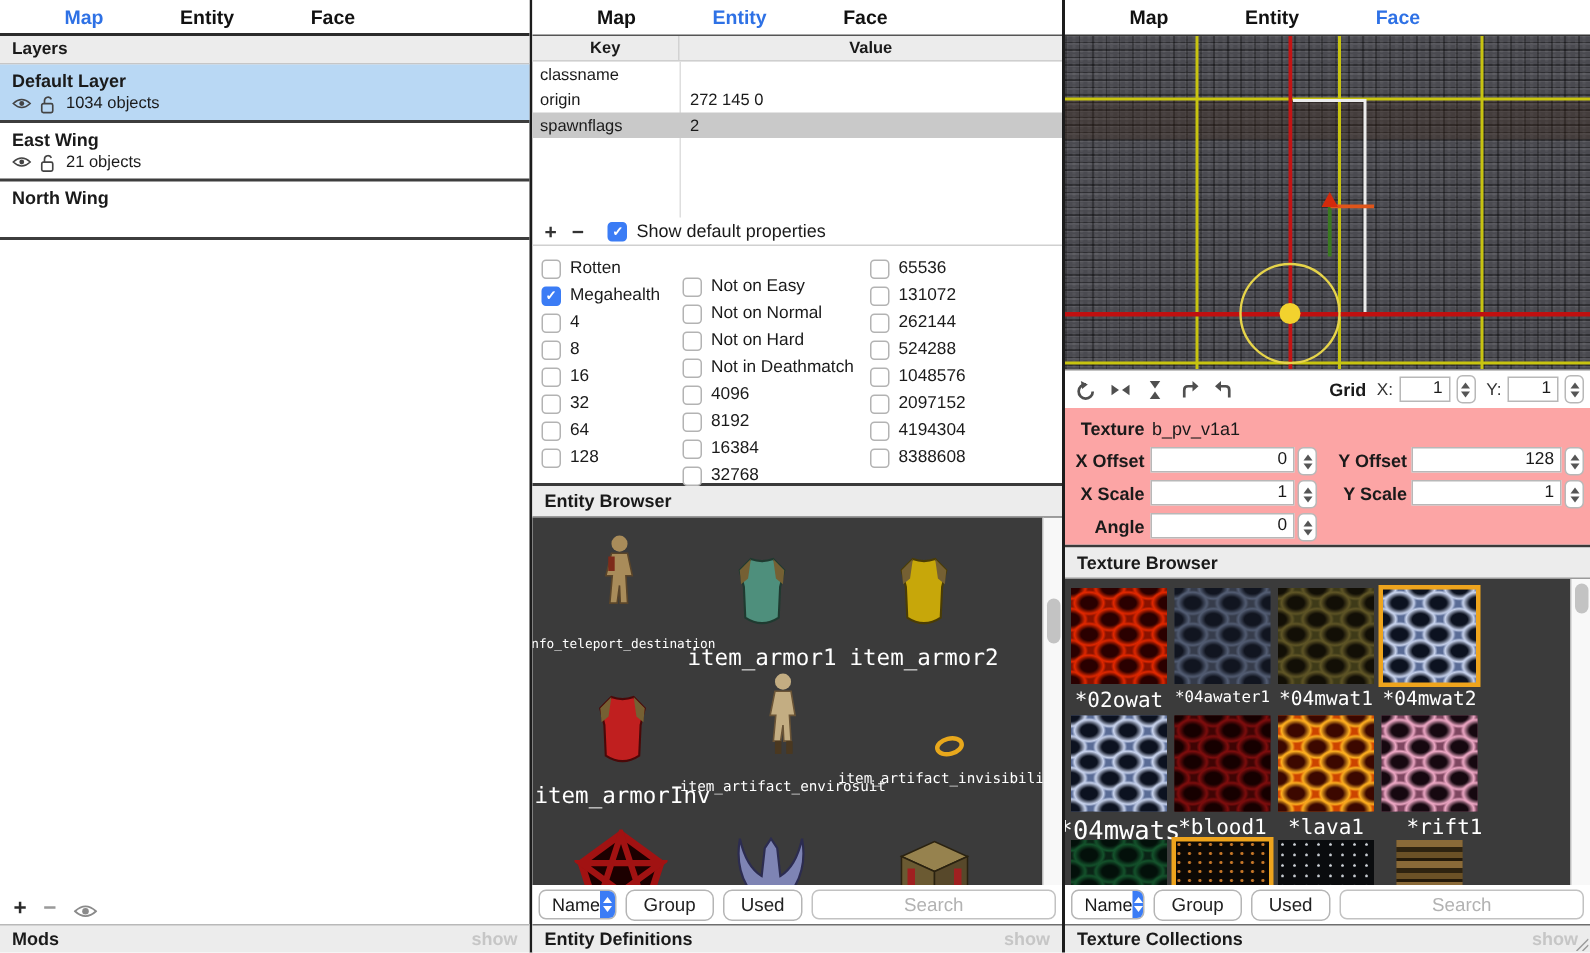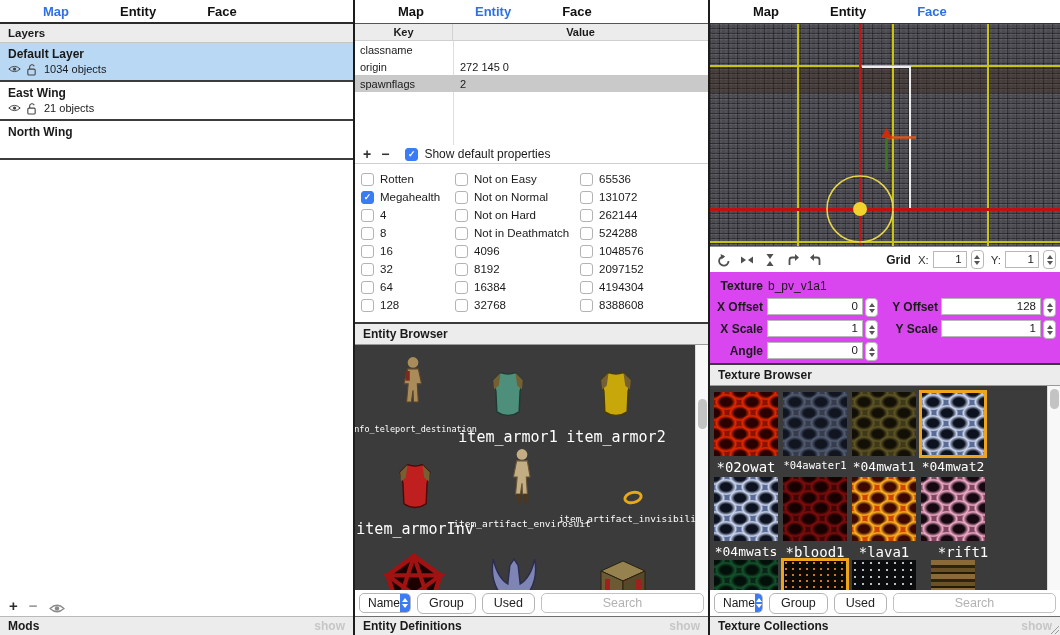--- a/index.html
+++ b/index.html
@@ -57,21 +57,21 @@
     border-bottom:1px solid #d0d0d0; font-size:12px; flex:0 0 auto; }
   .act-plus { font-size:14px; font-weight:bold; color:#333; }
   .act-minus { font-size:14px; font-weight:bold; color:#333; margin-left:2px; }
 
   
   .cb { width:13px; height:13px; border:1px solid #b3b3b3; border-radius:3px; background:#fff;
     display:inline-flex; align-items:center; justify-content:center; flex:0 0 auto; }
   .cb.checked { background:#3b7cf5; border-color:#3b7cf5; color:#fff; font-size:9px; font-weight:bold; }
   .flags { height:158px; position:relative; flex:0 0 auto; }
   .fcol { position:absolute; top:6px; }
-  .fc1 { left:6px; } .fc2 { left:100px; } .fc3 { left:225px; }
+  .fc1 { left:6px; } .fc2 { left:100px;margin-top:12px; } .fc3 { left:225px; }
   .fitem { display:flex; align-items:center; gap:6px; height:18px; font-size:11.5px; }
 
   
   .dark-browser { flex:1 1 auto; background:#3b3b3b; position:relative; overflow:hidden; }
   .vscroll { position:absolute; right:0; top:0; bottom:0; width:13px; background:#f8f8f8; border-left:1px solid #ddd; }
   .vthumb { position:absolute; left:2px; width:9px; background:#c3c3c3; border-radius:5px; }
   .ent { position:absolute; display:flex; flex-direction:column; align-items:center; }
   .ent-label { color:#fff; font-family:"DejaVu Sans Mono",monospace; white-space:nowrap; margin-top:3px; }
   .tile { width:64px; height:64px;
     background:
@@ -124,21 +124,21 @@
   .grid-cluster { margin-left:auto; display:flex; align-items:center; gap:4px; }
   .grid-label { font-weight:bold; font-size:12px; }
   .axis-label { font-size:11.5px; color:#333; margin-left:3px; }
   .numfield { height:17px; border:1px solid #b8b8b8; background:#fff; font-size:11.5px;
     text-align:right; padding:1px 4px 0 0; }
   .w34 { width:34px; } .w96 { width:96px; } .w100 { width:100px; }
   .stepper { width:13px; height:19px; border:1px solid #b8b8b8; border-radius:4px; background:#fff;
     display:flex; flex-direction:column; align-items:center; justify-content:center; gap:2px; flex:0 0 auto; }
   .stepper .su { width:0;height:0;border-left:3px solid transparent;border-right:3px solid transparent;border-bottom:4px solid #555; }
   .stepper .sd { width:0;height:0;border-left:3px solid transparent;border-right:3px solid transparent;border-top:4px solid #555; }
-  .attrs { height:91px; position:relative; font-size:12px; flex:0 0 auto; background:#d946ef; }
+  .attrs { height:91px; position:relative; font-size:12px; flex:0 0 auto; background:#fca5a5; }
   .alabel { position:absolute; font-weight:bold; text-align:right; }
   .al1 { left:0; width:53px; } .al2 { left:166px; width:62px; }
   .afield { position:absolute; display:flex; align-items:flex-start; gap:2px; }
   .resize-grip { position:absolute; right:1px; bottom:1px; }
 </style>
 </head>
 <body>
 
 <div class="panel" id="panel-left">
   <div class="tabbar">
@@ -604,21 +604,21 @@
       <span class="tile t-04mwat1"></span>
       <span class="tlabel" style="font-size:13px;">*04mwat1</span>
     </div>
     <div class="tex" style="left:211px; top:6px;">
       <span class="tile t-04mwat2 sel"></span>
       <span class="tlabel" style="font-size:13px;">*04mwat2</span>
     </div>
 
     <div class="tex" style="left:4px; top:91px;">
       <span class="tile t-04mwats"></span>
-      <span class="tlabel" style="font-size:13px;">*04mwats</span>
+      <span class="tlabel" style="font-size:17px;">*04mwats</span>
     </div>
     <div class="tex" style="left:73px; top:91px;">
       <span class="tile t-blood1"></span>
       <span class="tlabel" style="font-size:14px;">*blood1</span>
     </div>
     <div class="tex" style="left:142px; top:91px;">
       <span class="tile t-lava1"></span>
       <span class="tlabel" style="font-size:14px;">*lava1</span>
     </div>
     <div class="tex" style="left:211px; top:91px;">

